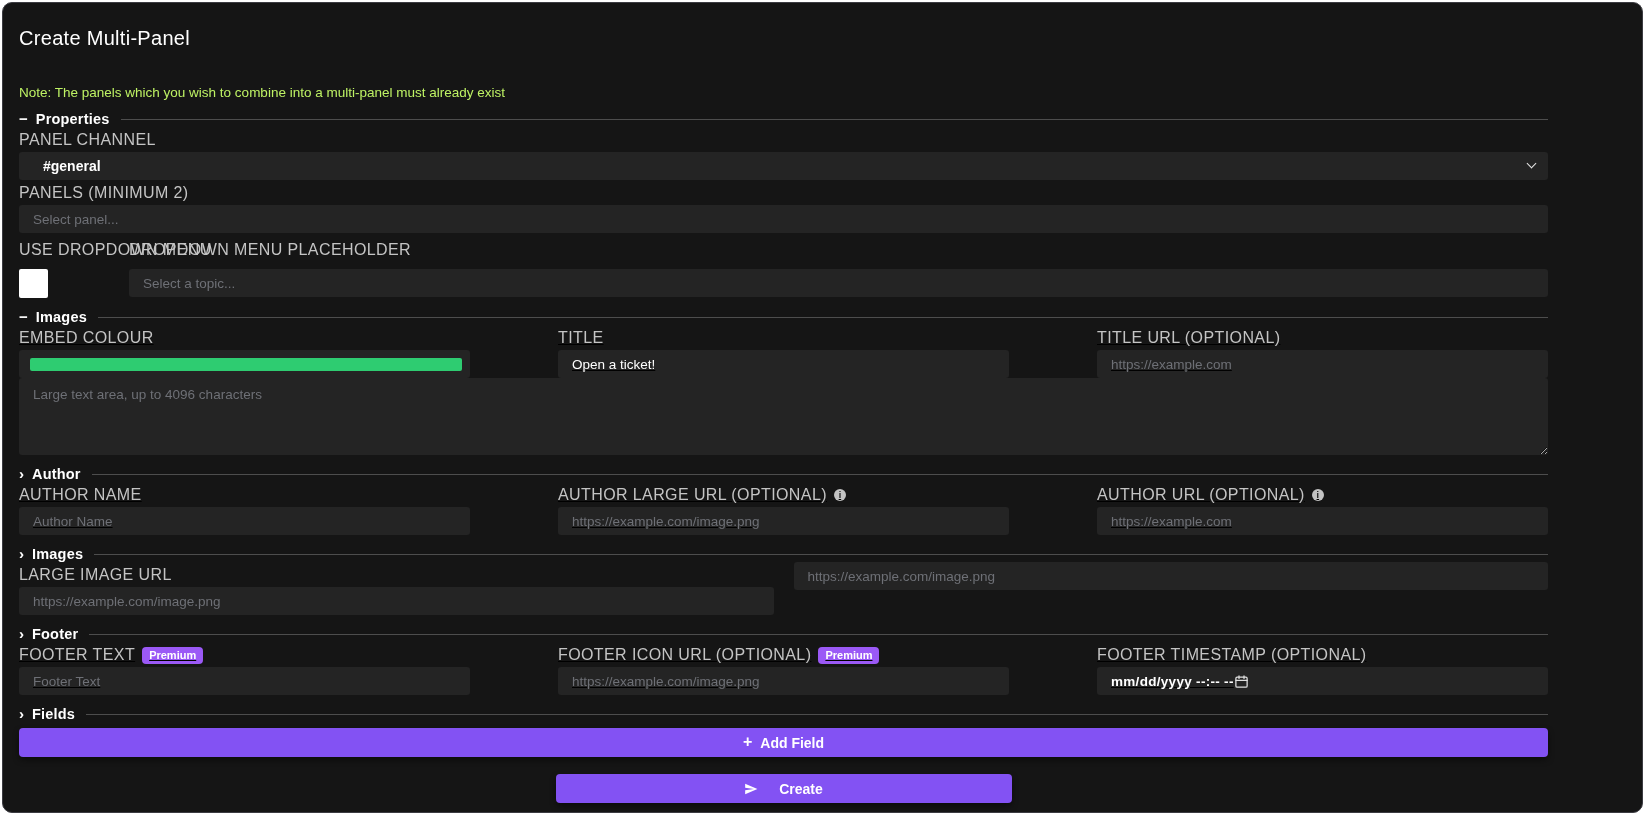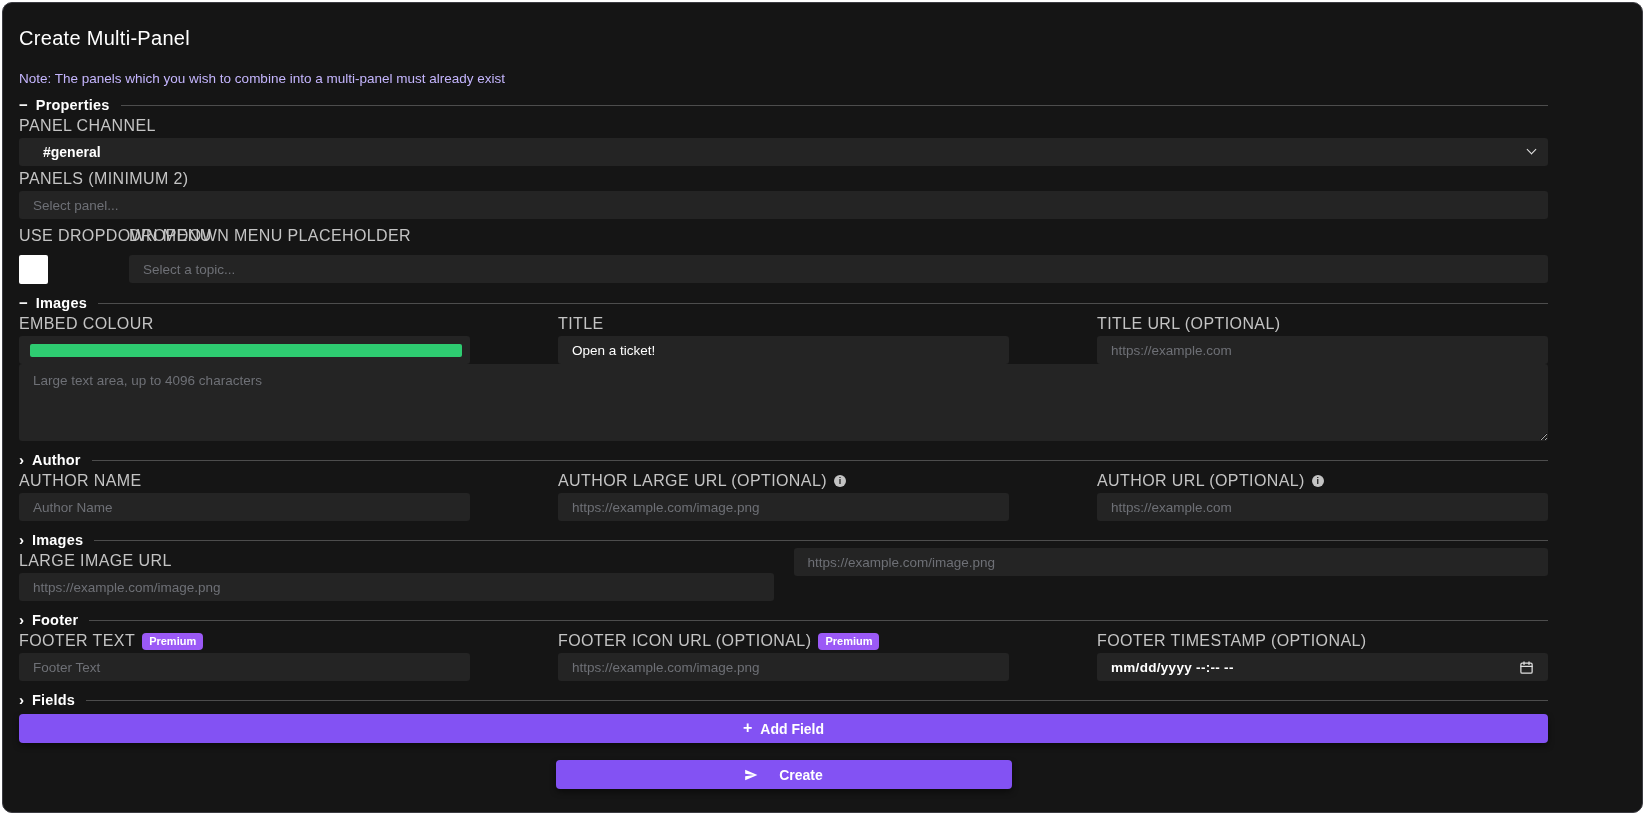--- a/index.html
+++ b/index.html
@@ -13,21 +13,21 @@
   .card {
     position:absolute; inset:2px;
     background:#151515;
     border:1px solid #3c3c42;
     border-radius:10px;
     overflow:hidden;
   }
   .content { margin-left:16px; width:1529px; padding-top:20px; }
 
   h1.page-title { font-size:20px; font-weight:500; color:#fff; margin:4px 0 0; letter-spacing:.3px; }
-  .note { font-size:13.5px; color:#c4b5fd; margin:21px 0 0; }
+  .note { font-size:13.5px; color:#bef264; margin:35px 0 0; }
 
   .section-header { display:flex; align-items:center; gap:8px; margin-top:11px; cursor:pointer; }
   .sec-icon { color:#fff; font-weight:700; font-size:15px; line-height:14px; }
   .sec-label { color:#fff; font-size:14.5px; font-weight:600; letter-spacing:.2px; }
   .rule { flex:1; height:1px; background:#4d4d4d; margin-left:3px; }
 
   .label { font-size:16px; color:#c4c4c4; letter-spacing:.4px; margin:4px 0 3px; white-space:nowrap; }
   .label-row { display:flex; align-items:center; gap:7px; margin:4px 0 3px; }
   .label-row .label { margin:0; }
 
@@ -47,40 +47,40 @@
   }
   .chev {
     position:absolute; right:13px; top:8px; width:7px; height:7px;
     border-right:1.6px solid #e6e6e6; border-bottom:1.6px solid #e6e6e6;
     transform:rotate(45deg); pointer-events:none;
   }
 
   .dd-grid { display:grid; grid-template-columns:110px 1fr; row-gap:7px; align-items:start; margin-top:4px; }
   .checkbox { width:29px; height:29px; background:#ffffff; border-radius:2px; cursor:pointer; }
 
-  .grid3 { display:grid; grid-template-columns:1fr 1fr 1fr; column-gap:88px; }
+  .grid3 { display:grid; grid-template-columns:1fr 1fr 1fr; column-gap:88px;text-decoration:underline; }
   .grid2 { display:grid; grid-template-columns:1fr 1fr; column-gap:20px; }
 
   .badge {
     color:#fff; font-size:11px; font-weight:600;
     padding:1px 7px 2px; border-radius:4px; line-height:14px;
   }
   .info-icon {
     width:12px; height:12px; border-radius:50%;
     background:#c3c3c3; color:#161616;
     font-size:9px; font-weight:700; font-style:normal;
     display:inline-flex; align-items:center; justify-content:center;
     cursor:default;
   }
 
   .colour-input { display:flex; align-items:center; padding:0 8px 0 11px; cursor:pointer; }
   .colour-swatch { width:100%; height:13px; border-radius:2px; }
 
   .datetime {
-    display:flex; align-items:center; justify-content:space-between;
+    display:flex; align-items:center; 
     color:#fff; font-weight:600; font-size:13.5px; letter-spacing:.3px; cursor:pointer;
   }
   .datetime svg { flex:0 0 auto; }
 
   .btn {
     display:flex; align-items:center; justify-content:center; gap:8px;
     height:29px; border:none; border-radius:4px;
     color:#fff; font-size:14px; font-weight:600; font-family:inherit;
     cursor:pointer; box-shadow:0 3px 6px rgba(0,0,0,.45);
   }

